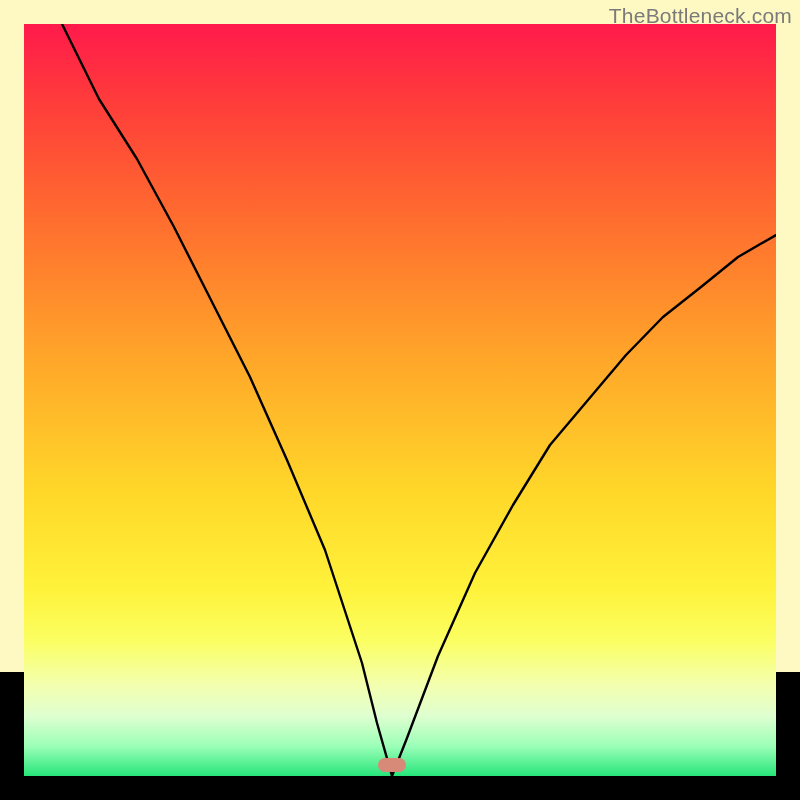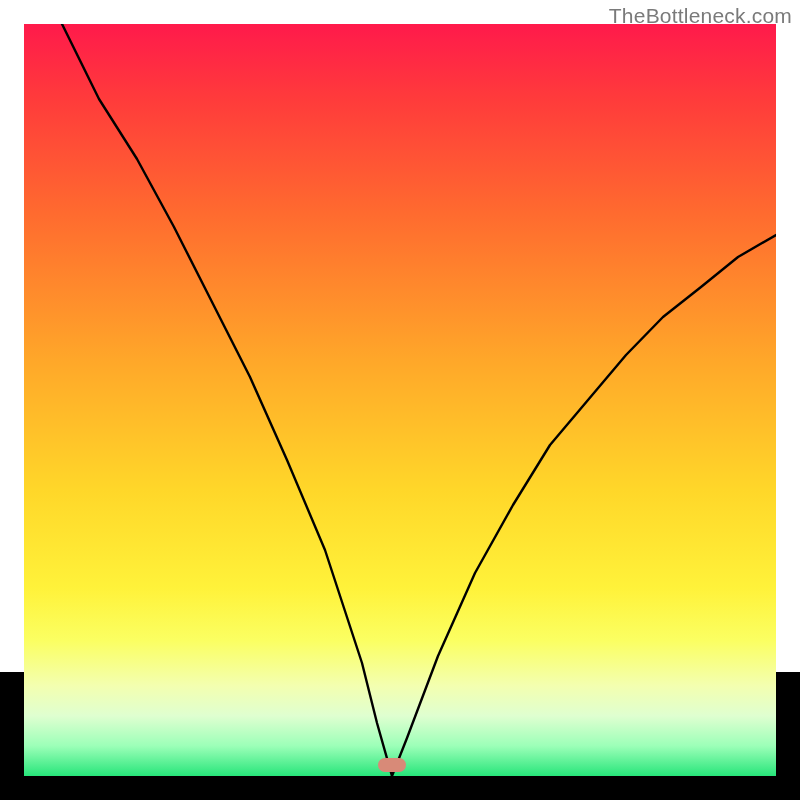--- a/index.html
+++ b/index.html
@@ -8,21 +8,21 @@
     width: 800px;
     height: 800px;
     background: #000;
     overflow: hidden;
     font-family: Arial, Helvetica, sans-serif;
   }
   .frame {
     position: relative;
     width: 800px;
     height: 672px;
-    background: #ffffff;
+    background: #fef9c3;
   }
   .plot {
     position: absolute;
     left: 24px;
     top: 24px;
     width: 752px;
     height: 752px;
     background: linear-gradient(
       to bottom,
       #ff1a4b 0%,

